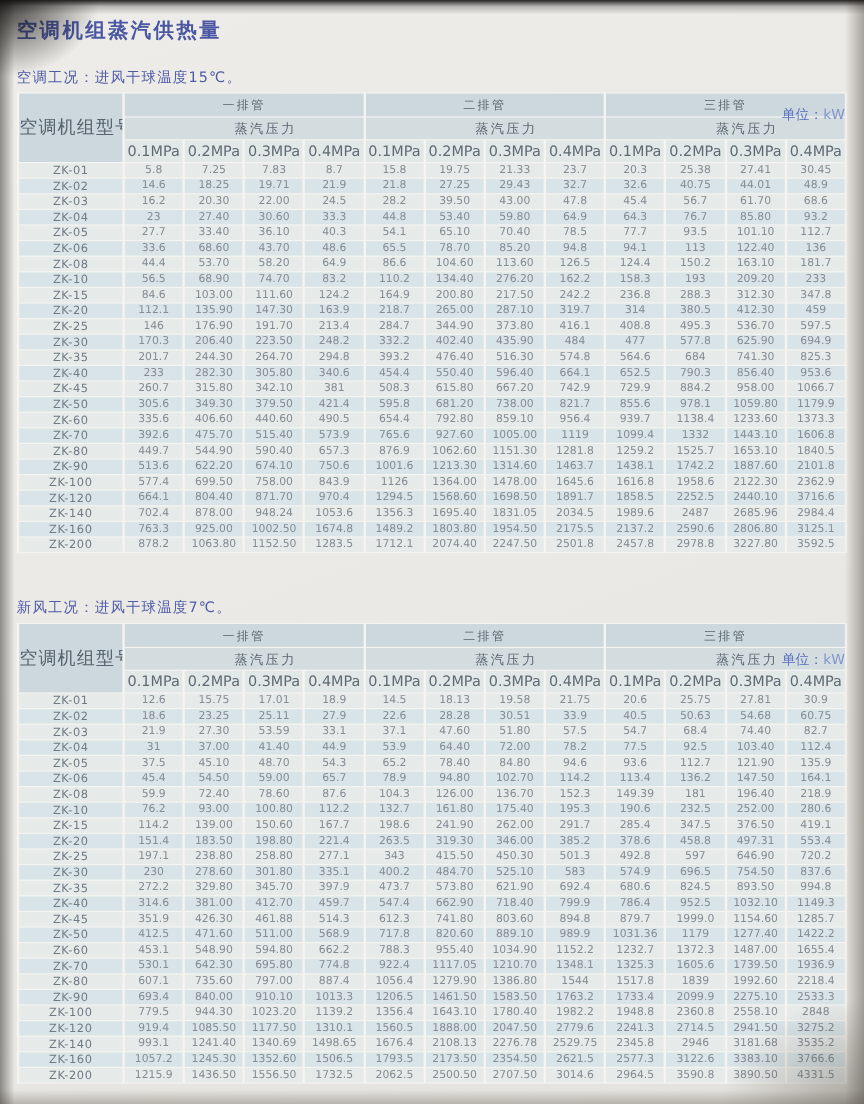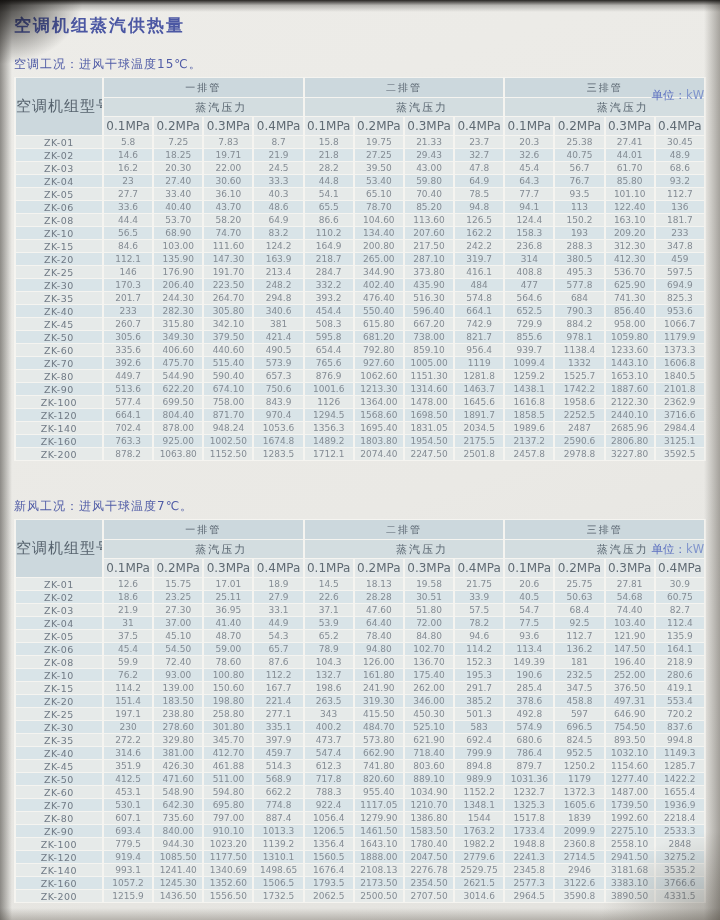--- a/index.html
+++ b/index.html
@@ -189,21 +189,21 @@
               <td>70.40</td>
               <td>78.5</td>
               <td>77.7</td>
               <td>93.5</td>
               <td>101.10</td>
               <td>112.7</td>
             </tr>
             <tr class="stripe-b">
               <th class="model-cell">ZK-06</th>
               <td>33.6</td>
-              <td>40.40</td>
+              <td>68.60</td>
               <td>43.70</td>
               <td>48.6</td>
               <td>65.5</td>
               <td>78.70</td>
               <td>85.20</td>
               <td>94.8</td>
               <td>94.1</td>
               <td>113</td>
               <td>122.40</td>
               <td>136</td>
@@ -224,21 +224,21 @@
               <td>181.7</td>
             </tr>
             <tr class="stripe-b">
               <th class="model-cell">ZK-10</th>
               <td>56.5</td>
               <td>68.90</td>
               <td>74.70</td>
               <td>83.2</td>
               <td>110.2</td>
               <td>134.40</td>
-              <td>207.60</td>
+              <td>276.20</td>
               <td>162.2</td>
               <td>158.3</td>
               <td>193</td>
               <td>209.20</td>
               <td>233</td>
             </tr>
             <tr class="stripe-a">
               <th class="model-cell">ZK-15</th>
               <td>84.6</td>
               <td>103.00</td>
@@ -573,21 +573,21 @@
               <td>33.9</td>
               <td>40.5</td>
               <td>50.63</td>
               <td>54.68</td>
               <td>60.75</td>
             </tr>
             <tr class="stripe-a">
               <th class="model-cell">ZK-03</th>
               <td>21.9</td>
               <td>27.30</td>
-              <td>36.95</td>
+              <td>53.59</td>
               <td>33.1</td>
               <td>37.1</td>
               <td>47.60</td>
               <td>51.80</td>
               <td>57.5</td>
               <td>54.7</td>
               <td>68.4</td>
               <td>74.40</td>
               <td>82.7</td>
             </tr>
@@ -760,21 +760,21 @@
               <th class="model-cell">ZK-45</th>
               <td>351.9</td>
               <td>426.30</td>
               <td>461.88</td>
               <td>514.3</td>
               <td>612.3</td>
               <td>741.80</td>
               <td>803.60</td>
               <td>894.8</td>
               <td>879.7</td>
-              <td>1250.2</td>
+              <td>1999.0</td>
               <td>1154.60</td>
               <td>1285.7</td>
             </tr>
             <tr class="stripe-b">
               <th class="model-cell">ZK-50</th>
               <td>412.5</td>
               <td>471.60</td>
               <td>511.00</td>
               <td>568.9</td>
               <td>717.8</td>

